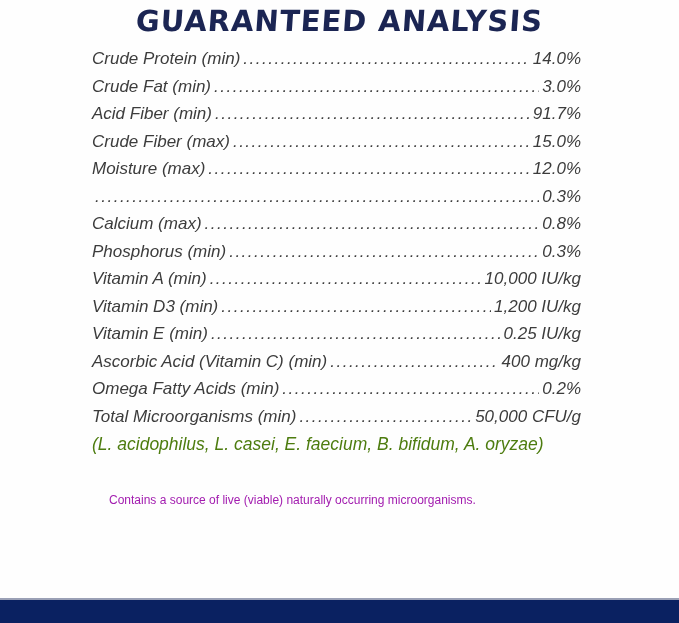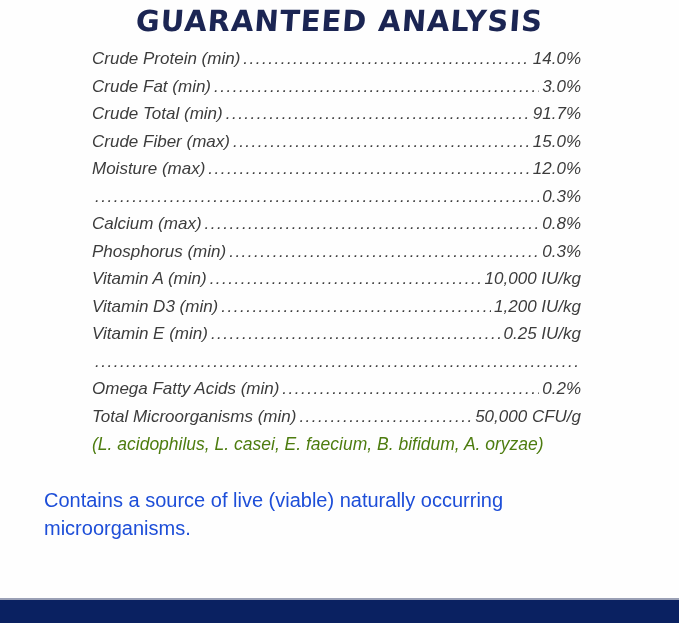--- a/index.html
+++ b/index.html
@@ -51,25 +51,25 @@
   }
   .row .value { flex: 0 0 auto; text-align: center; }
   .species {
     height: 27.5px;
     font-size: 17.5px;
     font-style: italic;
     color: #4d7c0f;
     white-space: nowrap;
   }
   .paragraph {
-    margin: 24px 0 0 44px;
+    margin: 24px 0 0 109px;
     width: 505px;
-    font-size: 20px;
+    font-size: 12px;
     line-height: 28px;
-    color: #1d4ed8;
+    color: #a21caf;
   }
   .footer-bar {
     position: absolute;
     left: 0;
     bottom: 0;
     width: 679px;
     height: 27px;
     background: #0a2161;
     border-top: 2px solid #9aa0b5;
   }
@@ -86,21 +86,21 @@
       <span class="label">Crude Protein (min)</span>
         <span class="leader">........................................................................................................................</span>
         <span class="value">14.0%</span>
     </div>
     <div class="row">
       <span class="label">Crude Fat (min)</span>
         <span class="leader">........................................................................................................................</span>
         <span class="value">3.0%</span>
     </div>
     <div class="row">
-      <span class="label">Crude Total (min)</span>
+      <span class="label">Acid Fiber (min)</span>
         <span class="leader">........................................................................................................................</span>
         <span class="value">91.7%</span>
     </div>
     <div class="row">
       <span class="label">Crude Fiber (max)</span>
         <span class="leader">........................................................................................................................</span>
         <span class="value">15.0%</span>
     </div>
     <div class="row">
       <span class="label">Moisture (max)</span>
@@ -130,21 +130,23 @@
       <span class="label">Vitamin D3 (min)</span>
         <span class="leader">........................................................................................................................</span>
         <span class="value">1,200 IU/kg</span>
     </div>
     <div class="row">
       <span class="label">Vitamin E (min)</span>
         <span class="leader">........................................................................................................................</span>
         <span class="value">0.25 IU/kg</span>
     </div>
     <div class="row">
+      <span class="label">Ascorbic Acid (Vitamin C) (min)</span>
         <span class="leader">........................................................................................................................</span>
+        <span class="value">400 mg/kg</span>
     </div>
     <div class="row">
       <span class="label">Omega Fatty Acids (min)</span>
         <span class="leader">........................................................................................................................</span>
         <span class="value">0.2%</span>
     </div>
     <div class="row">
       <span class="label">Total Microorganisms (min)</span>
         <span class="leader">........................................................................................................................</span>
         <span class="value">50,000 CFU/g</span>

